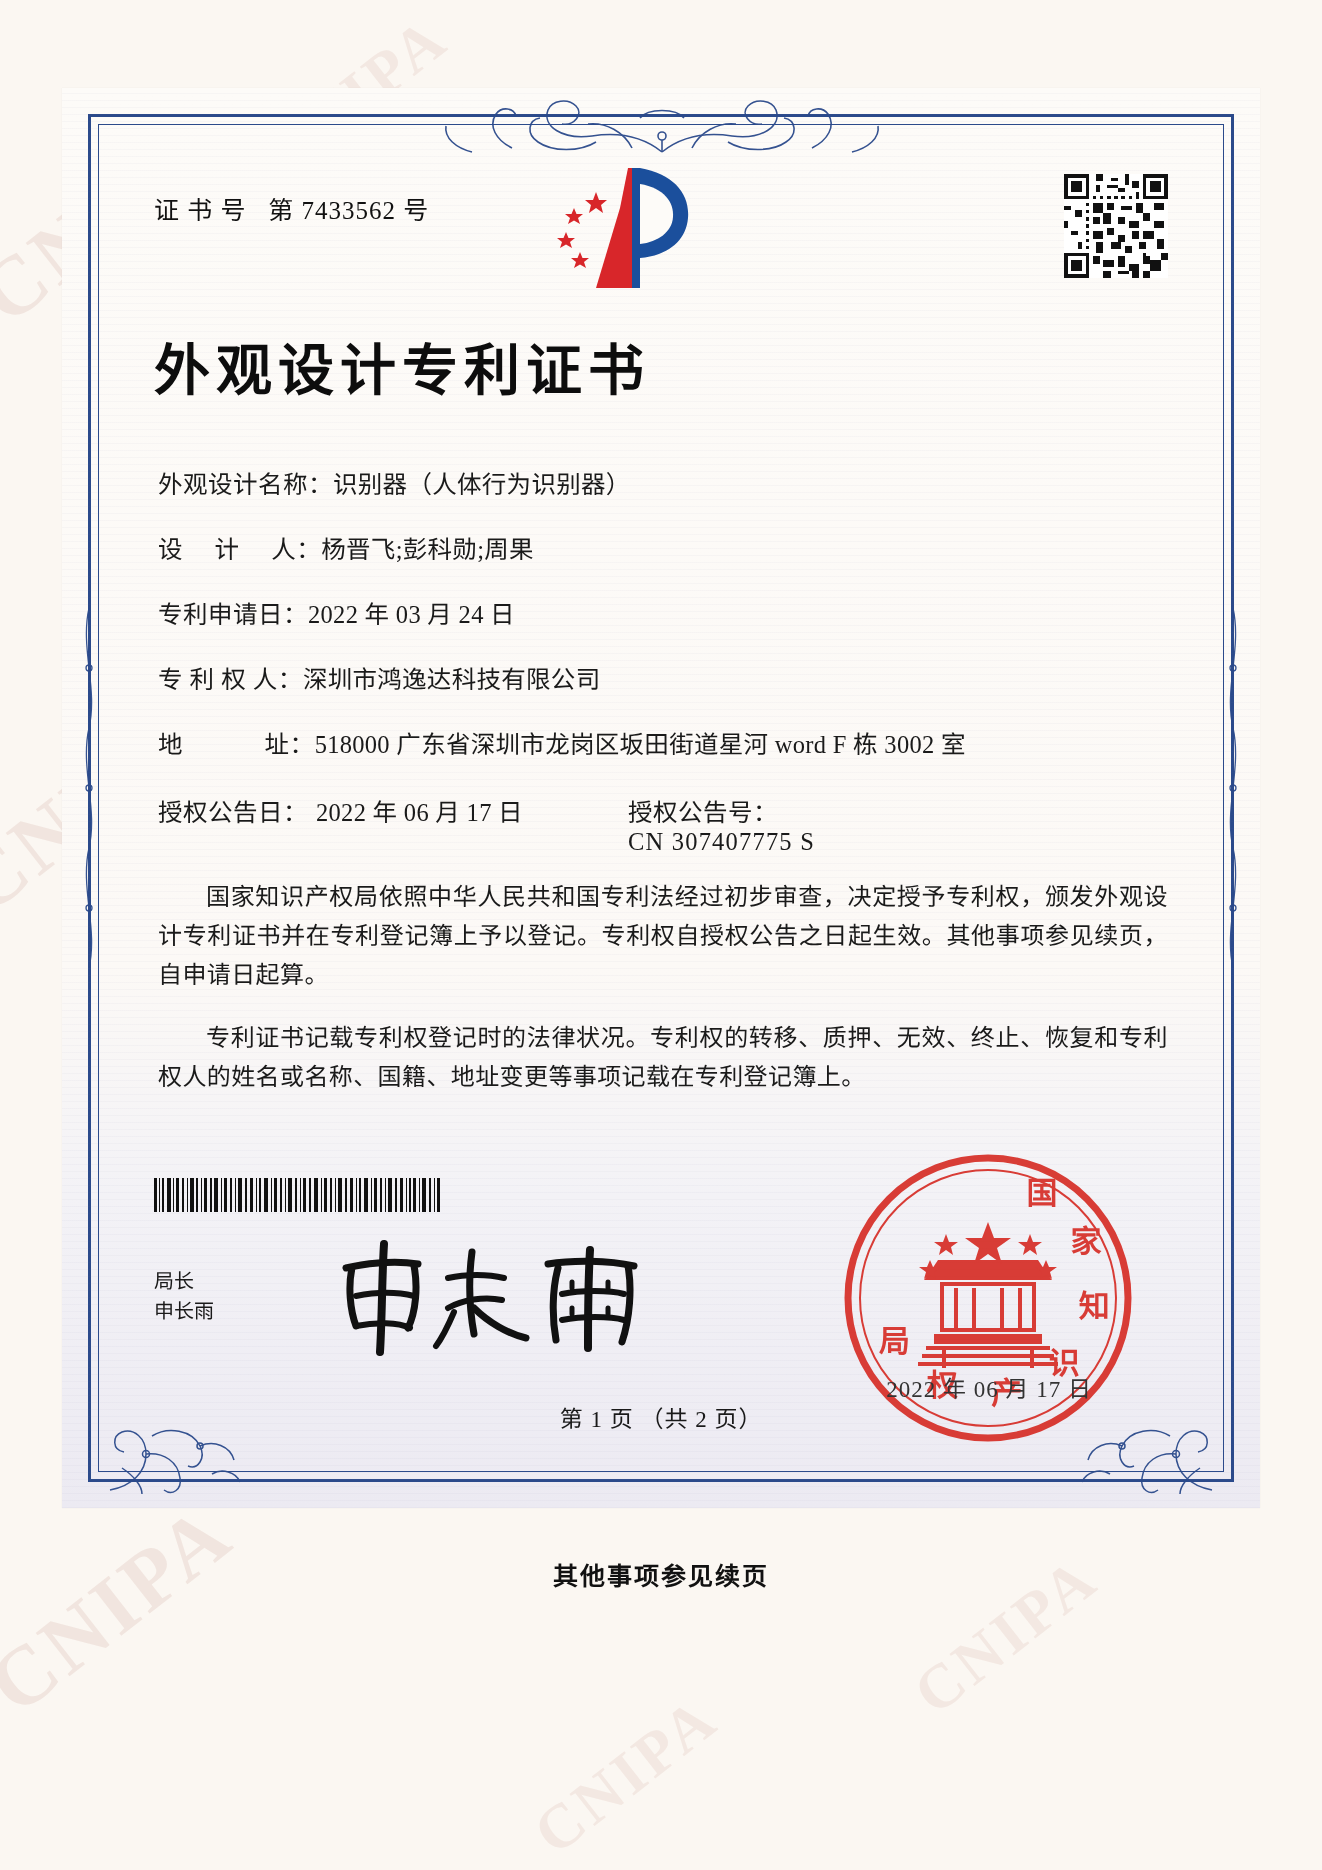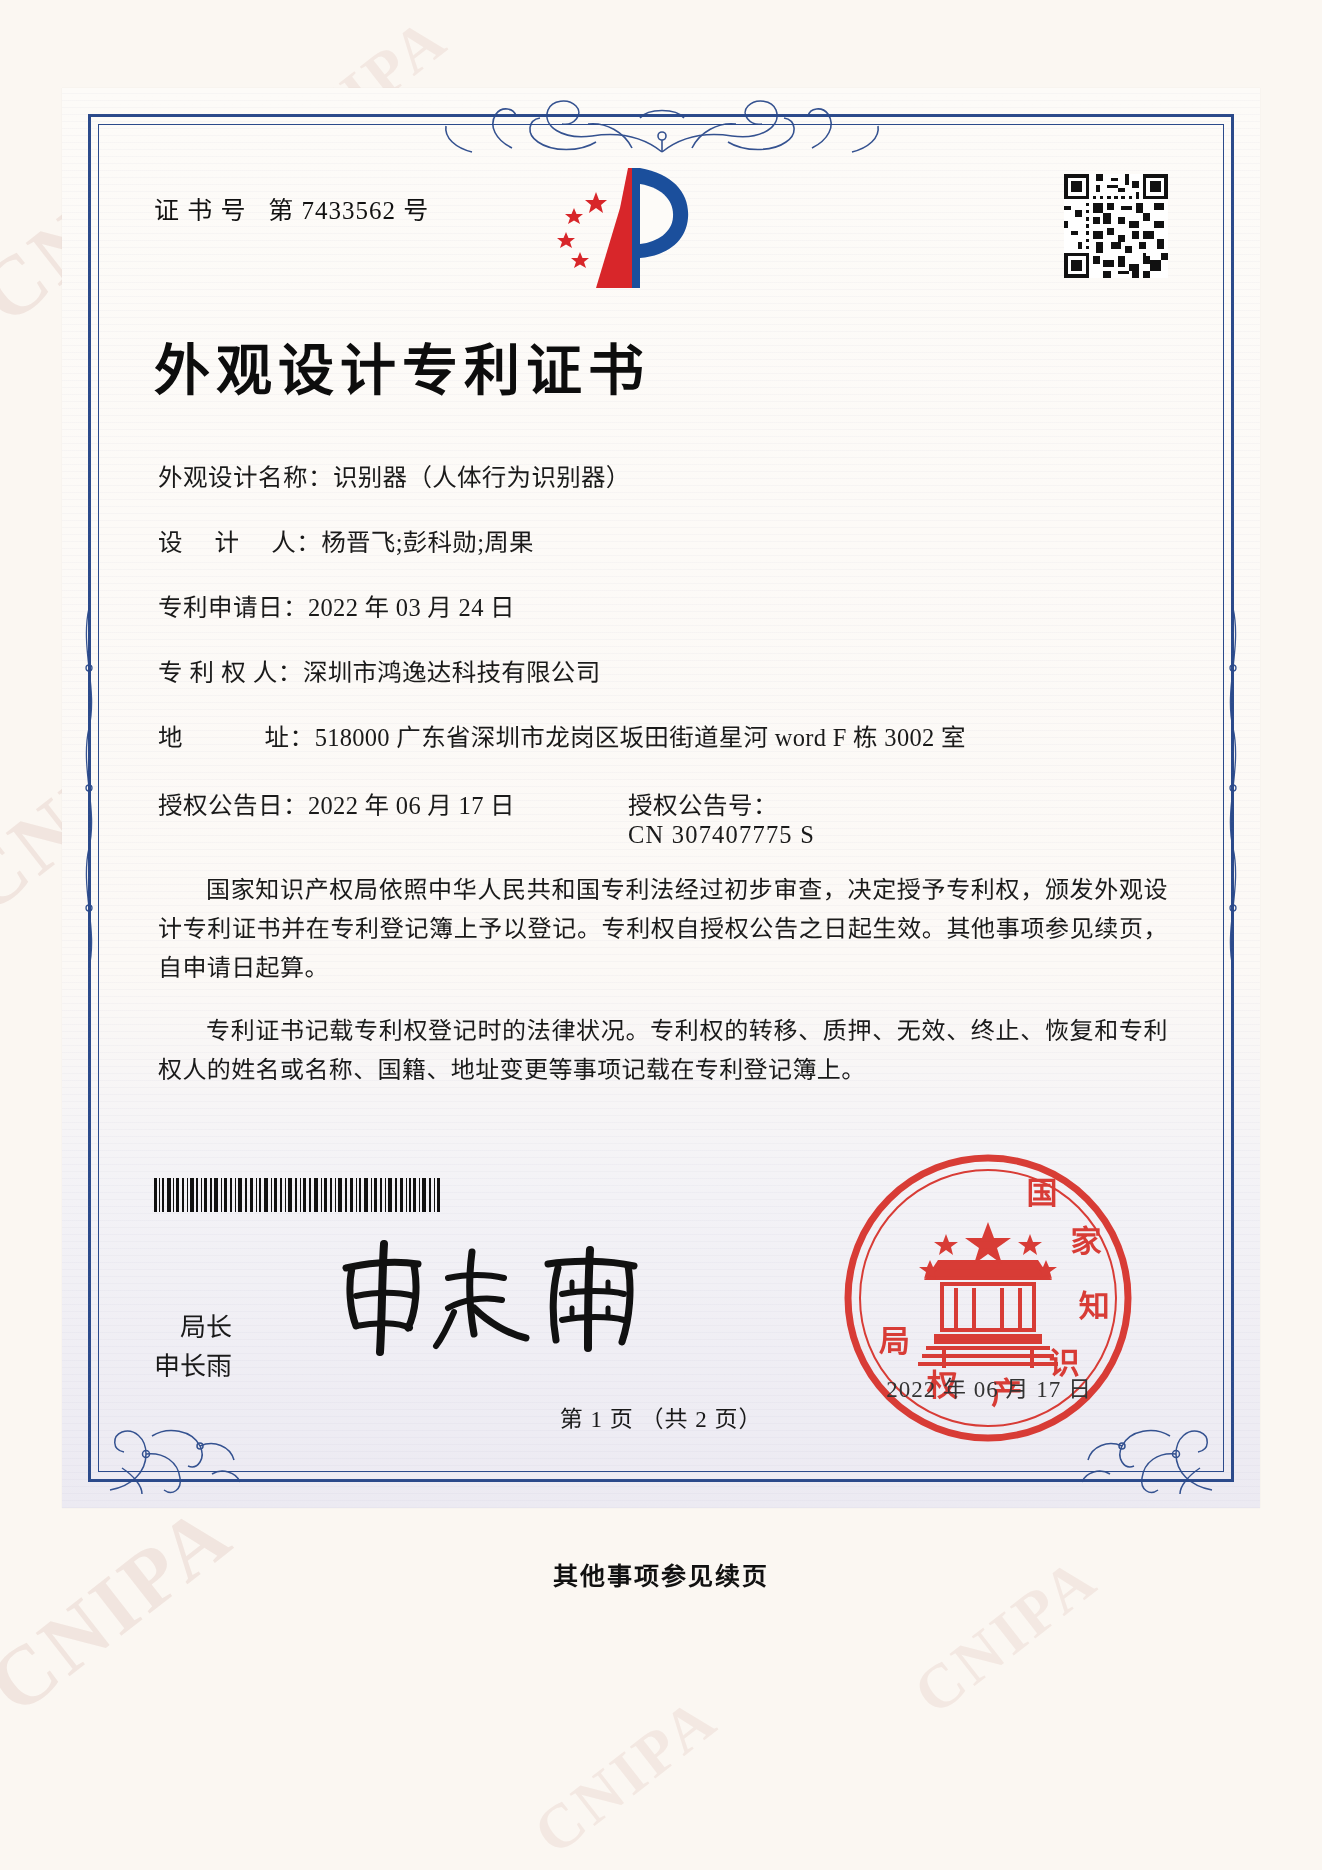--- a/index.html
+++ b/index.html
@@ -121,21 +121,21 @@
     font-weight: bold;
     letter-spacing: 6px;
     color: #0d0d0d;
     font-family: "Liberation Serif", "DejaVu Serif", serif;
   }
 
   
   .fields {
     position: absolute;
     left: 4px;
-    top: 301px;
+    top: 308px;
     width: 1010px;
   }
   .field-row {
     display: flex;
     align-items: flex-start;
     margin-bottom: 32px;
     font-size: 24.5px;
     line-height: 1.35;
   }
   .f-label {
@@ -147,21 +147,21 @@
     flex: 1 1 auto;
     letter-spacing: 0.3px;
   }
   .f-value.mono-sp { letter-spacing: 1.2px; }
 
   .two-col {
     display: flex;
     margin-bottom: 6px;
     font-size: 24.5px;
   }
-  .two-col .col-a { width: 470px; display: flex; }
+  .two-col .col-a { width: 470px; display: flex; gap: 8px; }
   .two-col .col-b { display: flex; flex-direction: column; }
 
   .para {
     font-size: 24px;
     line-height: 1.62;
     text-align: justify;
     text-indent: 48px;
     margin-top: 22px;
     letter-spacing: 0.4px;
   }
@@ -172,25 +172,24 @@
     position: absolute;
     left: 92px;
     top: 1090px;
     height: 34px;
     width: 300px;
     z-index: 4;
   }
   .signature-block {
     position: absolute;
     left: 92px;
-    top: 1220px;
+    top: 1178px;
     z-index: 4;
-    font-size: 26px;
+    font-size: 20px;
     line-height: 1.5;
-    text-align: right;
   }
   .handwriting {
     position: absolute;
     left: 260px;
     top: 1150px;
     z-index: 4;
     width: 330px;
     height: 120px;
   }
   .seal {

